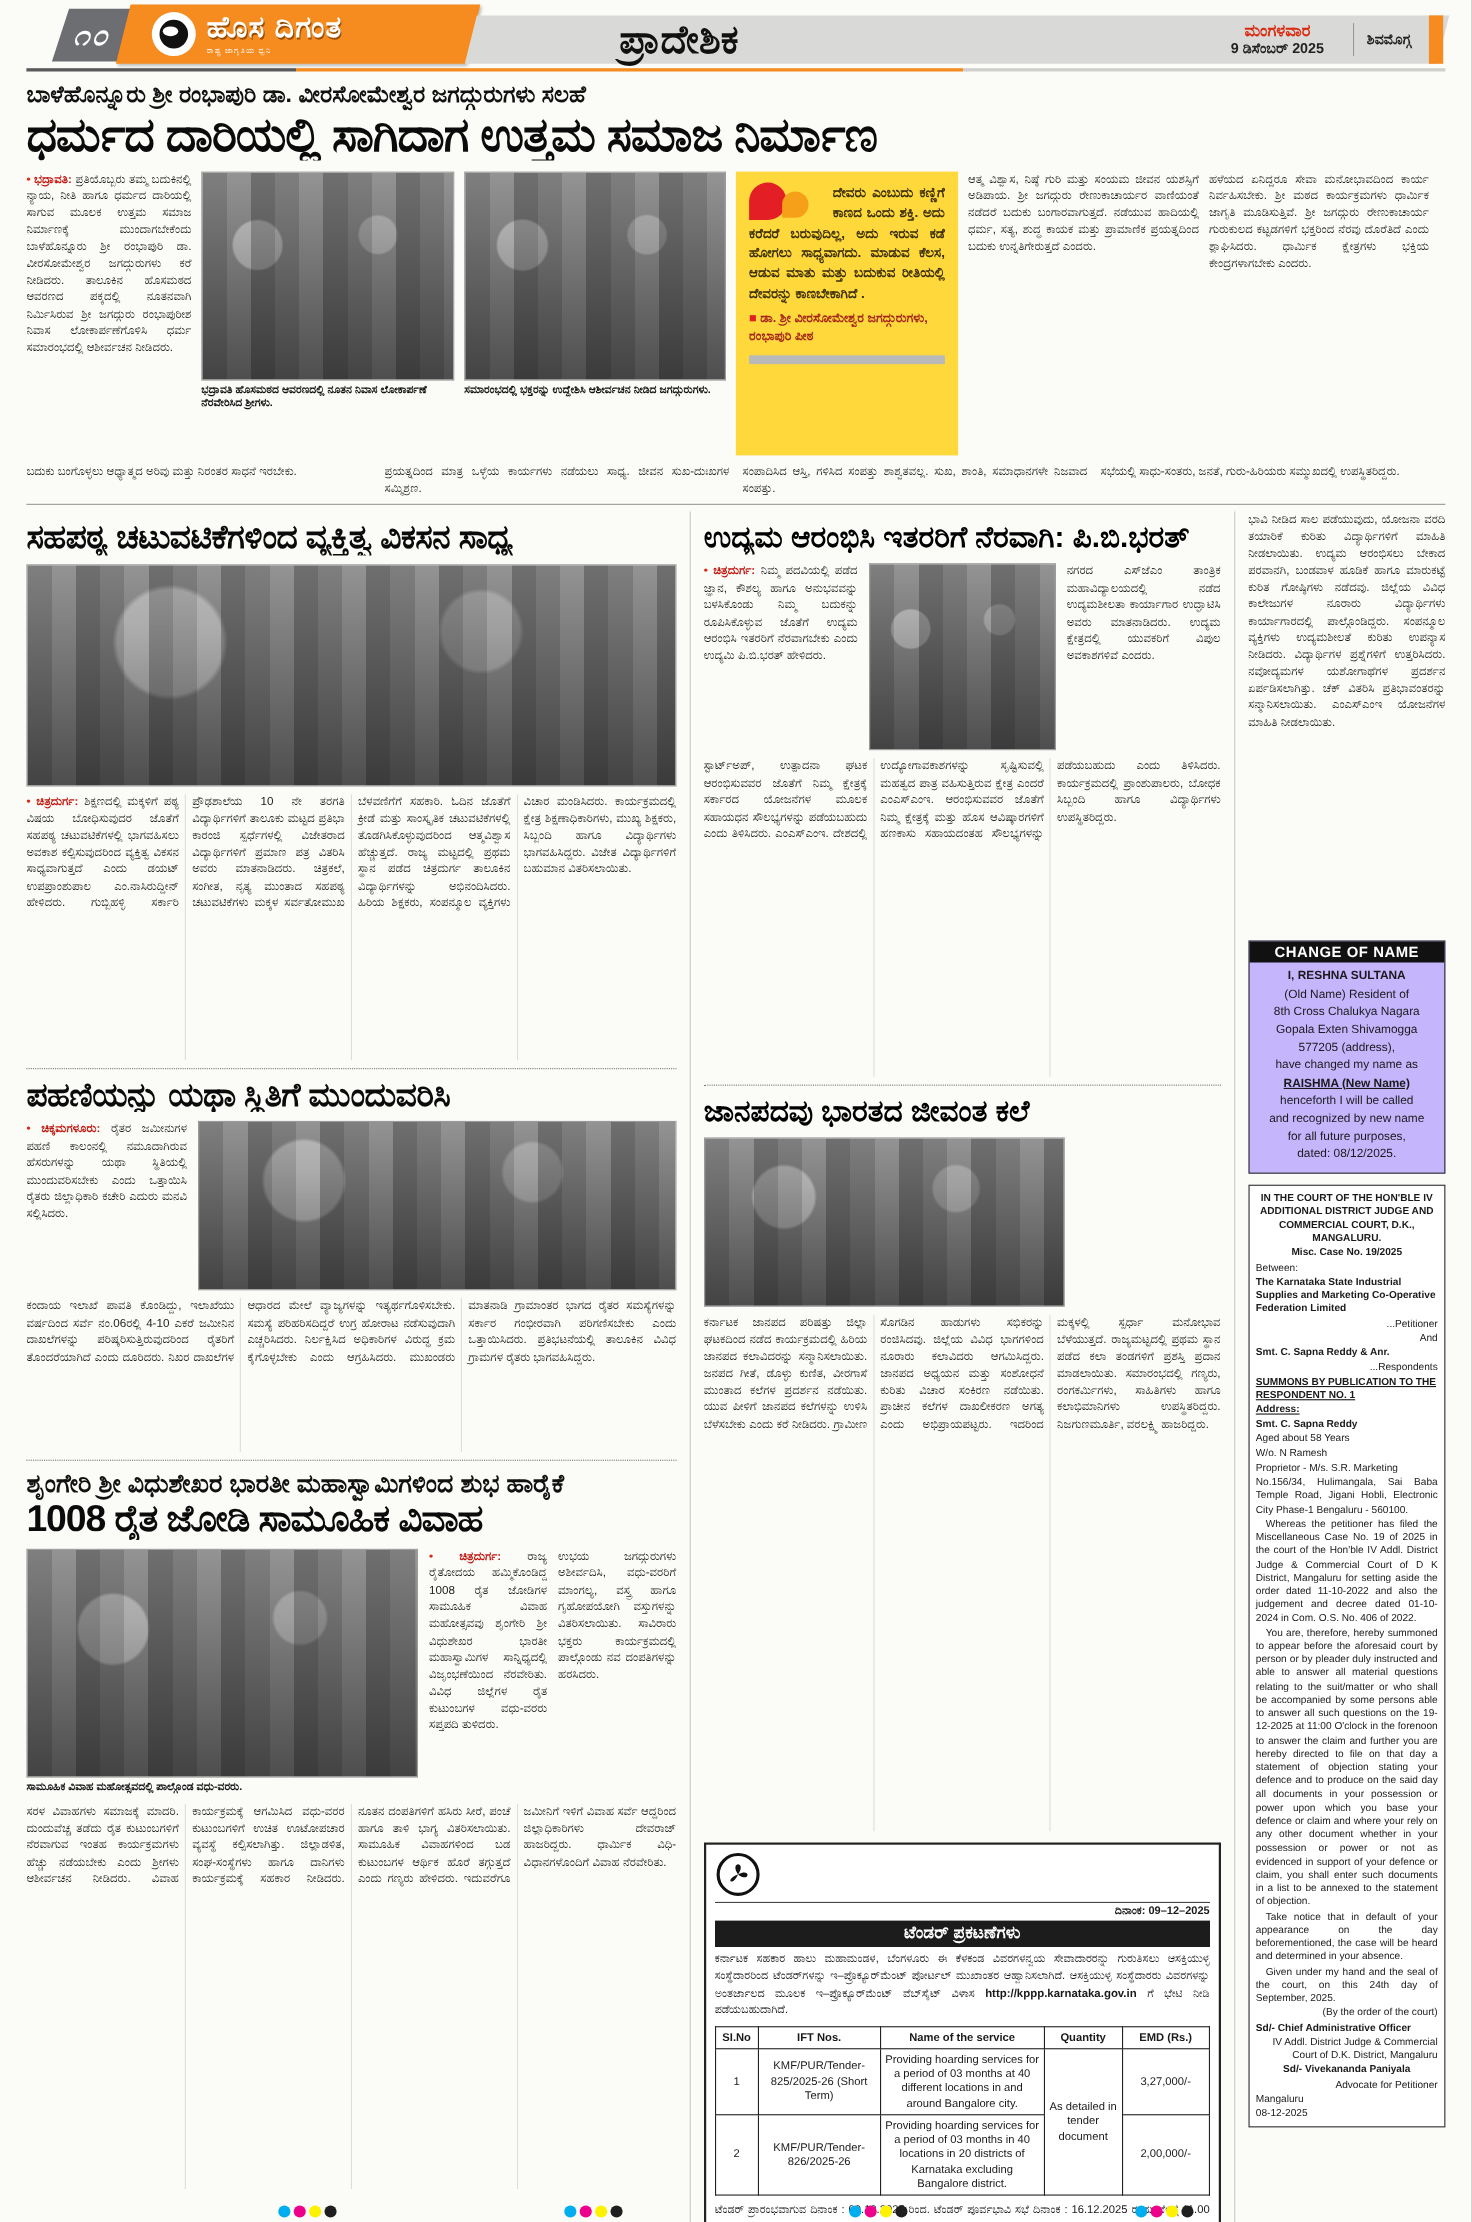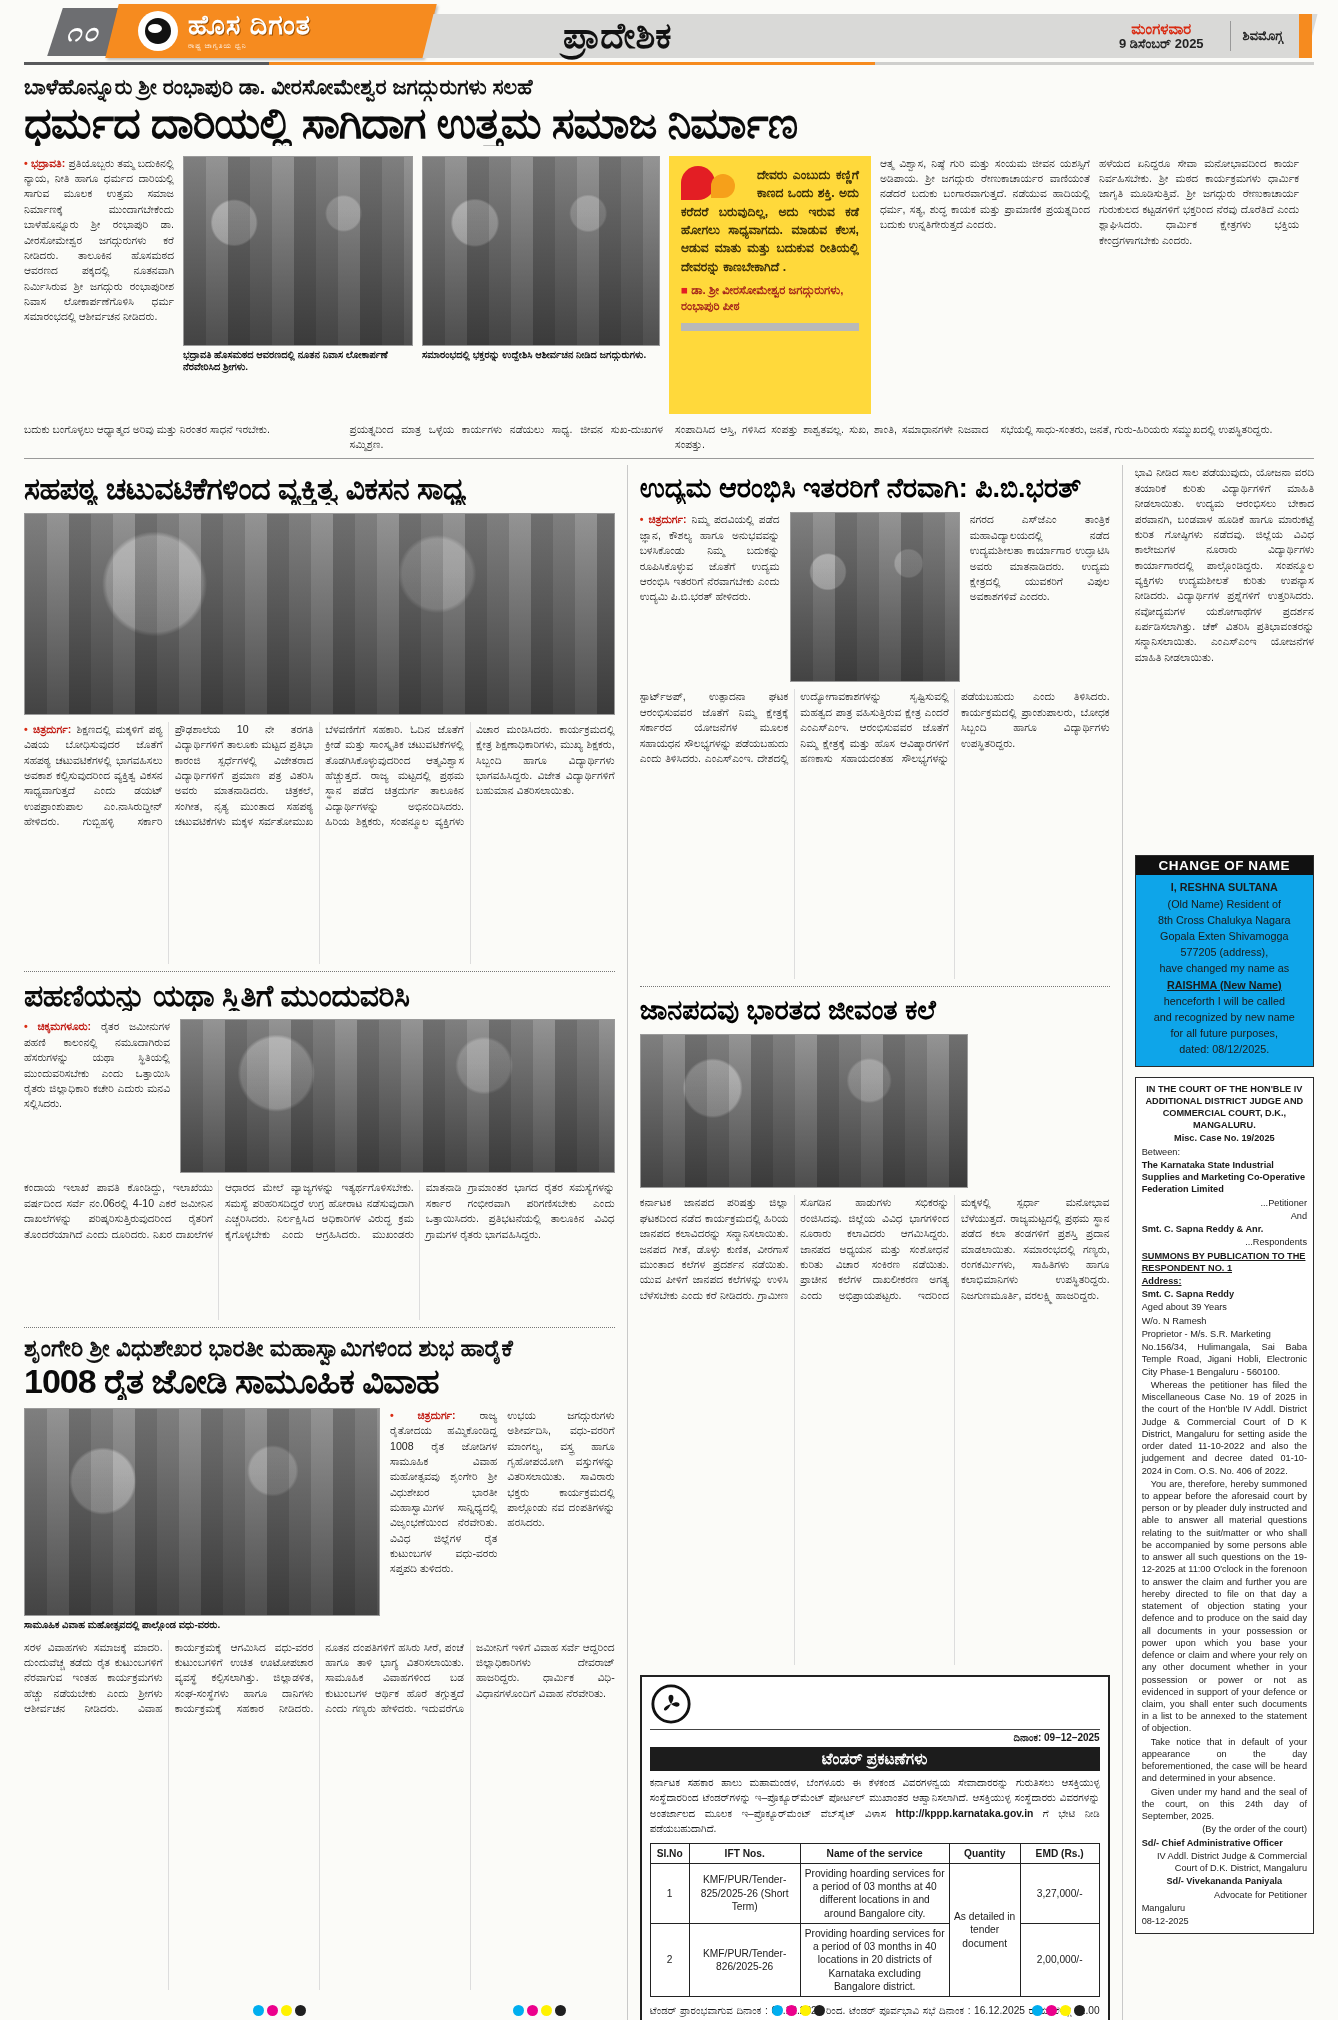--- a/index.html
+++ b/index.html
@@ -91,21 +91,21 @@
   
   .ph-col{width:146px;} .ph-photo{flex:1;height:152px;}
   
   .jp-photo{width:326px;height:152px;} .jp-col{flex:1;}
   
   .wd-photo-wrap{width:356px;} .wd-photo{height:206px;}
   .wd-col{flex:1;}
 
   
   .rail-txt{height:382px;overflow:hidden;}
-  .cn-box{border:1.5px solid #2b2b2b;margin-top:8px;background:#0ea5e9;}
+  .cn-box{border:1.5px solid #2b2b2b;margin-top:8px;background:#c4b5fd;}
   .cn-head{background:#111;color:#fff;text-align:center;font-weight:900;font-size:13.5px;padding:2px 0;letter-spacing:.5px;}
   .cn-body{padding:4px 6px 8px;}
   .cn-line{font-size:10.8px;text-align:center;line-height:1.5;}
   .court-box{border:1.5px solid #2b2b2b;margin-top:10px;background:#fff;padding:5px 6px;}
   .ct-line{font-size:9.2px;line-height:1.33;margin-bottom:1px;}
   .c{text-align:right;} .b{font-weight:700;} .cb{text-align:center;font-weight:700;}
   .r{text-align:right;} .bu{font-weight:700;text-decoration:underline;} .j{text-align:justify;} .i{text-indent:9px;}
 
   
   .kmf{border:2px solid #222;margin-top:10px;padding:6px 8px;background:#fff;}
@@ -373,21 +373,21 @@
             <div class="ct-line b">Smt. C. Sapna Reddy &amp; Anr.</div>
 
             <div class="ct-line r">...Respondents</div>
 
             <div class="ct-line bu">SUMMONS BY PUBLICATION TO THE RESPONDENT NO. 1</div>
 
             <div class="ct-line bu">Address:</div>
 
             <div class="ct-line b">Smt. C. Sapna Reddy</div>
 
-            <div class="ct-line">Aged about 39 Years</div>
+            <div class="ct-line">Aged about 58 Years</div>
 
             <div class="ct-line">W/o. N Ramesh</div>
 
             <div class="ct-line">Proprietor - M/s. S.R. Marketing</div>
 
             <div class="ct-line j">No.156/34, Hulimangala, Sai Baba Temple Road, Jigani Hobli, Electronic City Phase-1 Bengaluru - 560100.</div>
 
             <div class="ct-line j i">Whereas the petitioner has filed the Miscellaneous Case No. 19 of 2025 in the court of the Hon'ble IV Addl. District Judge &amp; Commercial Court of D K District, Mangaluru for setting aside the order dated 11-10-2022 and also the judgement and decree dated 01-10-2024 in Com. O.S. No. 406 of 2022.</div>
 
             <div class="ct-line j i">You are, therefore, hereby summoned to appear before the aforesaid court by person or by pleader duly instructed and able to answer all material questions relating to the suit/matter or who shall be accompanied by some persons able to answer all such questions on the 19-12-2025 at 11:00 O'clock in the forenoon to answer the claim and further you are hereby directed to file on that day a statement of objection stating your defence and to produce on the said day all documents in your possession or power upon which you base your defence or claim and where your rely on any other document whether in your possession or power or not as evidenced in support of your defence or claim, you shall enter such documents in a list to be annexed to the statement of objection.</div>

